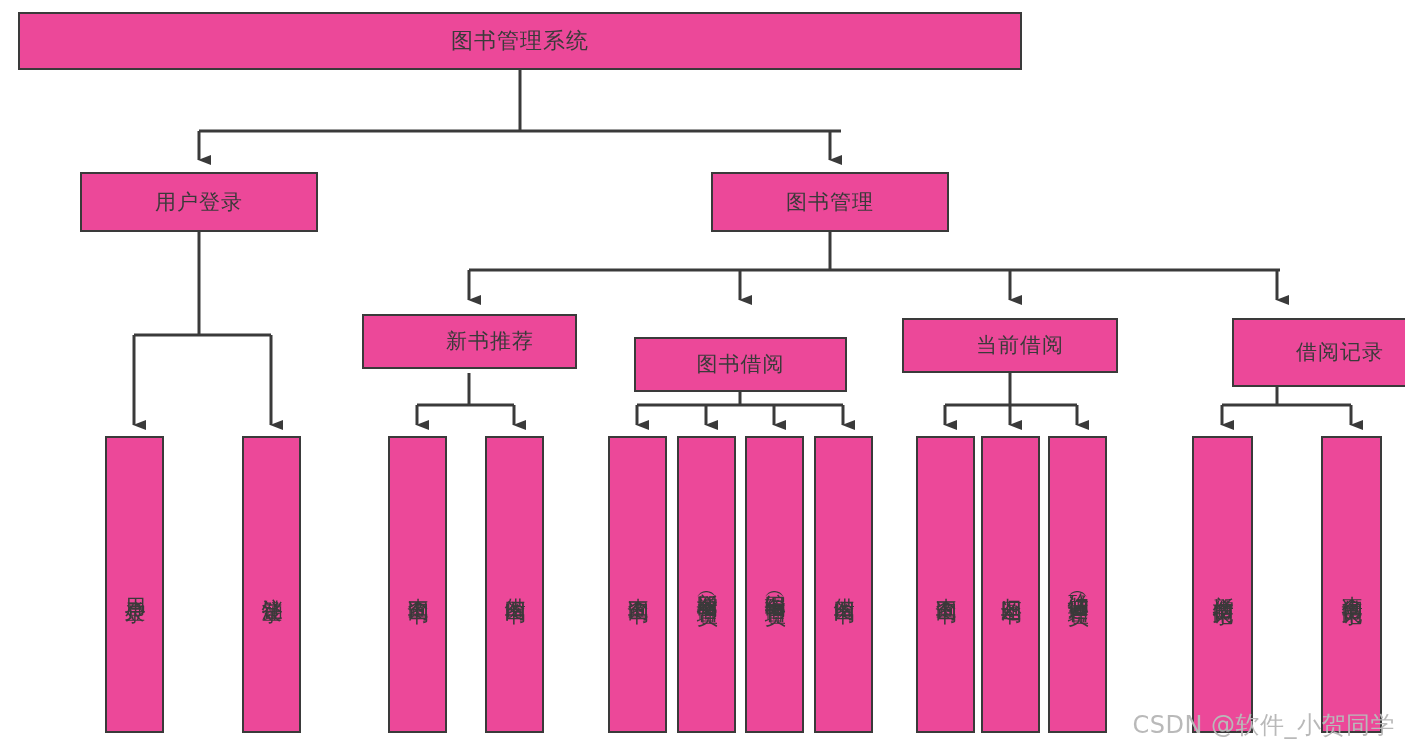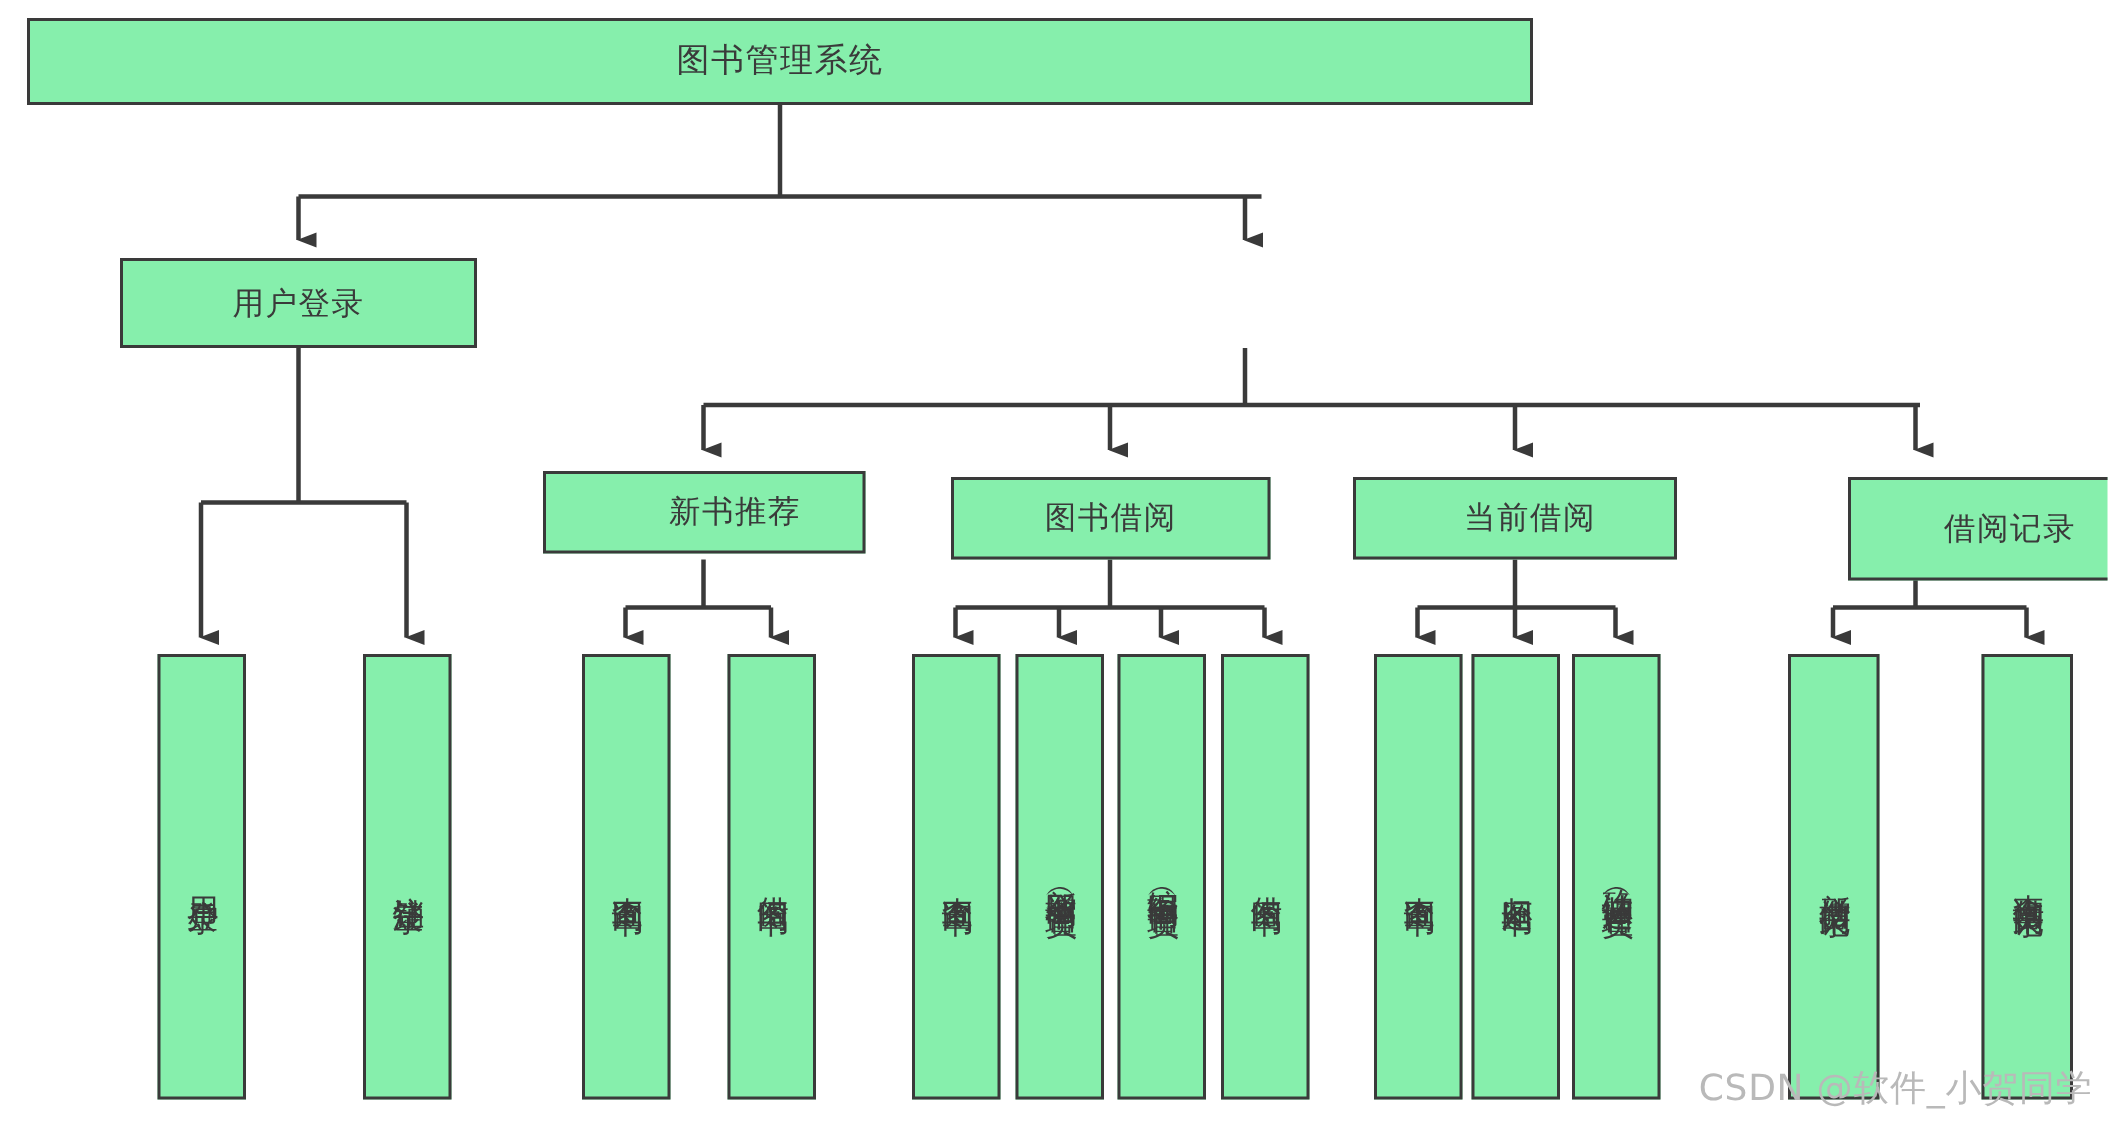--- a/index.html
+++ b/index.html
@@ -9,21 +9,21 @@
     color:#2b2b2b;
     position:relative;
     overflow:hidden;
   }
   #canvas{position:absolute;inset:0;width:1405px;height:747px;}
   svg.lines{position:absolute;left:0;top:0;width:1405px;height:747px;pointer-events:none;}
 
   .node{
     position:absolute;
     box-sizing:border-box;
-    background:#86efac;
+    background:#ec4899;
     border:2.5px solid #3a3a3a;
     display:flex;
     align-items:center;
     justify-content:center;
     text-align:right;
   }
   .node .label{
     font-size:21px;
     line-height:1.15;
     letter-spacing:1px;
@@ -108,25 +108,28 @@
     </g>
   </svg>
 
   <div class="node root" style="left:18px;top:12px;width:1004px;height:58px;">
     <span class="label">图书管理系统</span>
   </div>
 
   <div class="node" style="left:80px;top:172px;width:238px;height:60px;">
     <span class="label">用户登录</span>
   </div>
+  <div class="node" style="left:711px;top:172px;width:238px;height:60px;">
+    <span class="label">图书管理</span>
+  </div>
 
   <div class="node" style="left:362px;top:314px;width:215px;height:55px;padding-left:41px;">
     <span class="label">新书推荐</span>
   </div>
-  <div class="node" style="left:634px;top:318px;width:213px;height:55px;">
+  <div class="node" style="left:634px;top:337px;width:213px;height:55px;">
     <span class="label">图书借阅</span>
   </div>
   <div class="node" style="left:902px;top:318px;width:216px;height:55px;padding-left:20px;">
     <span class="label">当前借阅</span>
   </div>
   <div class="node" style="left:1232px;top:318px;width:216px;height:69px;">
     <span class="label">借阅记录</span>
   </div>
 
   <div class="node leaf" style="left:105px;top:436px;width:59px;height:297px;">

